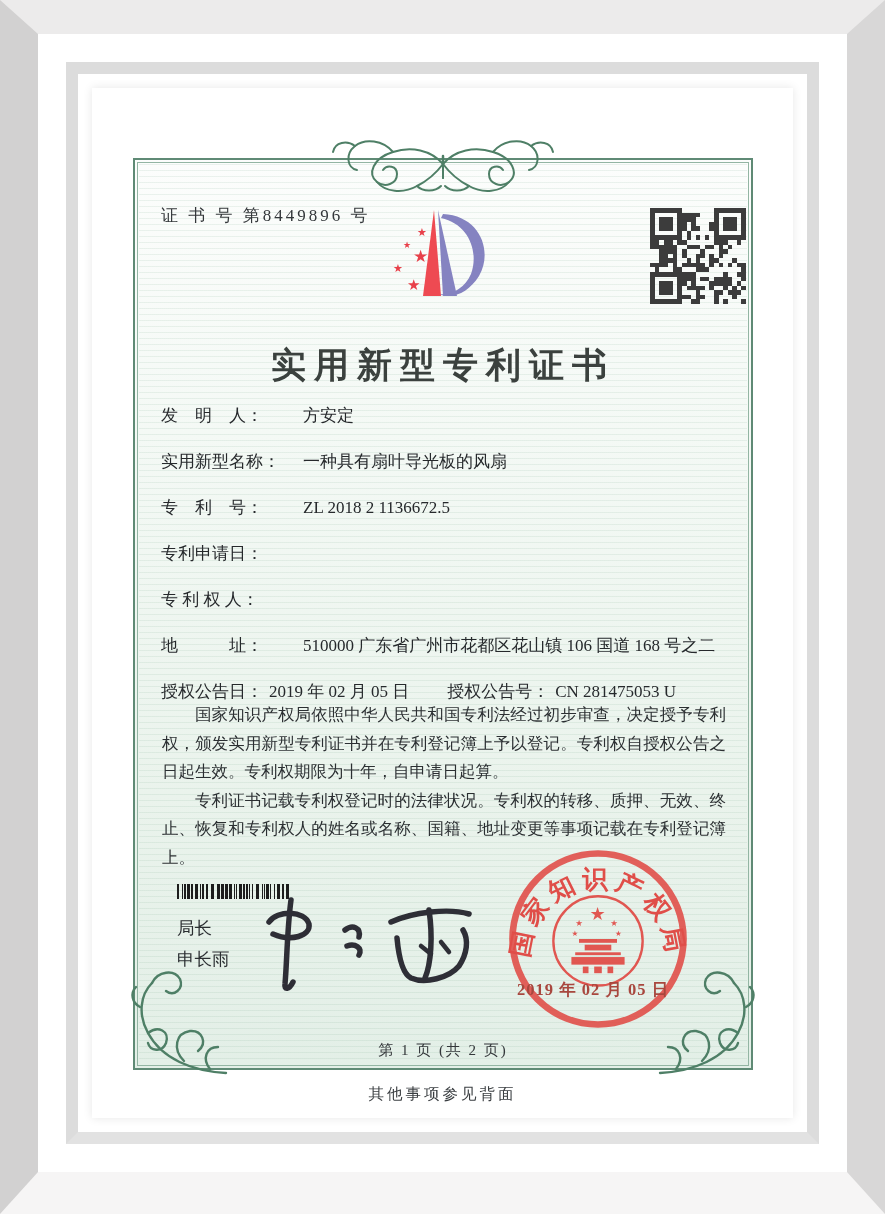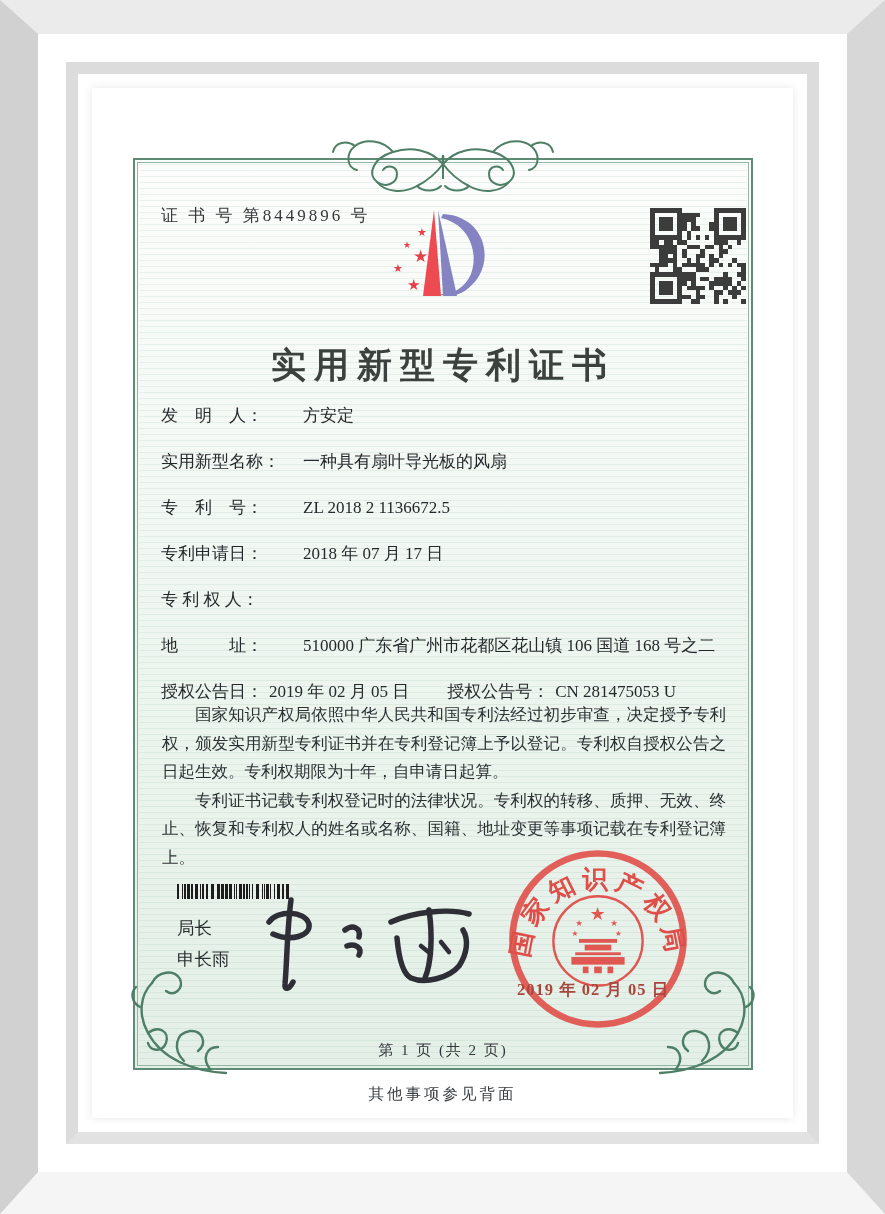--- a/index.html
+++ b/index.html
@@ -589,21 +589,20 @@
             <div class="row">
                     <span class="lab">实用新型名称：</span>
                     <span class="val">一种具有扇叶导光板的风扇</span>
                   </div>
             <div class="row">
                     <span class="lab">专　利　号：</span>
                     <span class="val">ZL 2018 2 1136672.5</span>
                   </div>
             <div class="row">
                     <span class="lab">专利申请日：</span>
-                    <span class="val">2018 年 07 月 17 日</span>
                   </div>
             <div class="row">
                     <span class="lab">专 利 权 人：</span>
                   </div>
             <div class="row">
                     <span class="lab">地　　　址：</span>
                     <span class="val">510000 广东省广州市花都区花山镇 106 国道 168 号之二</span>
                   </div>
             <div class="grant-row">
               <span class="grant-pair">

